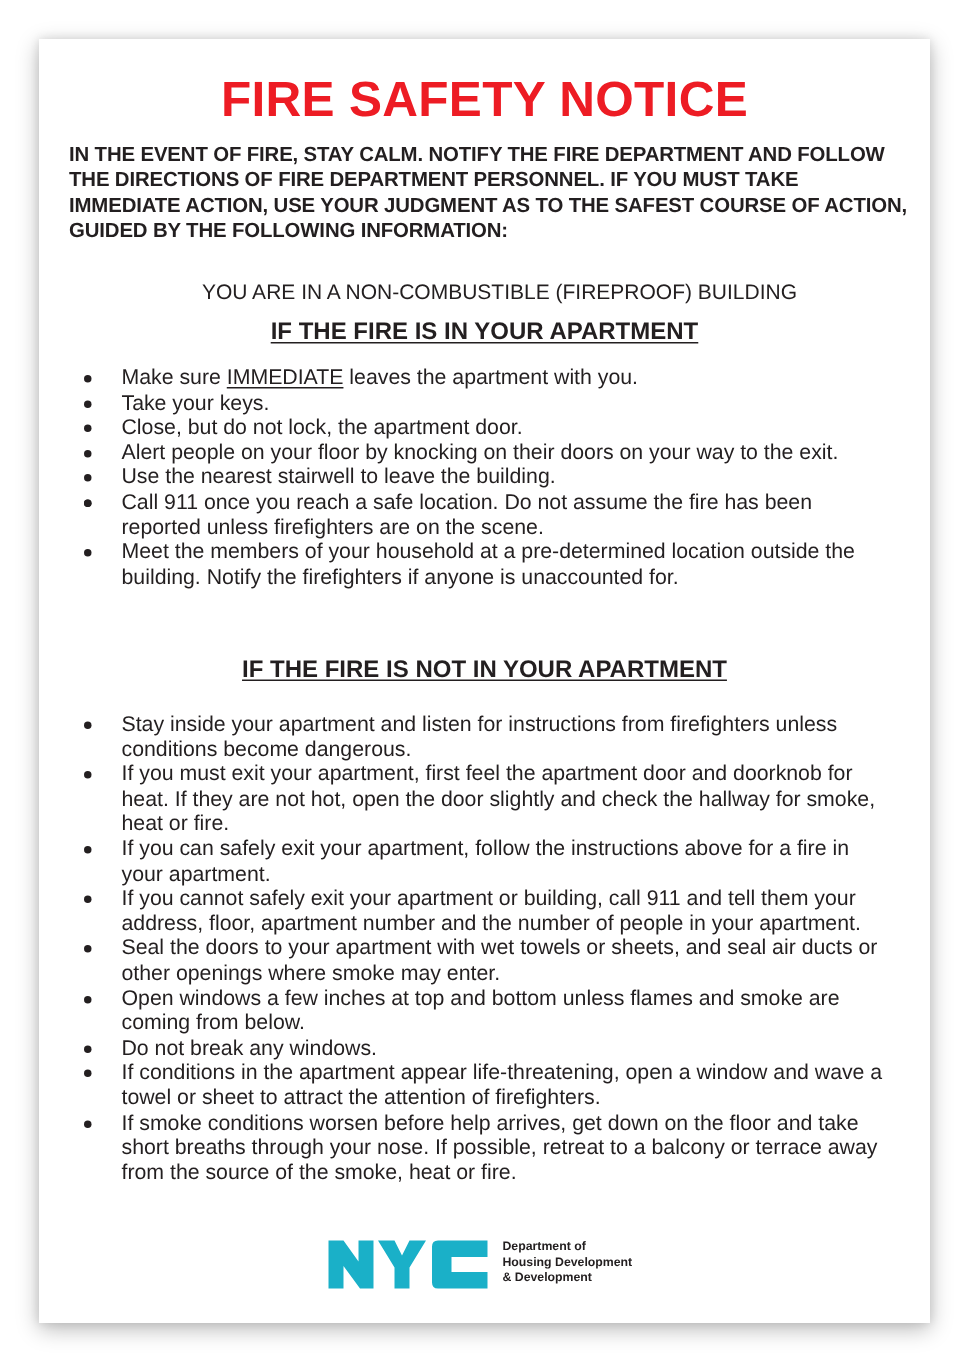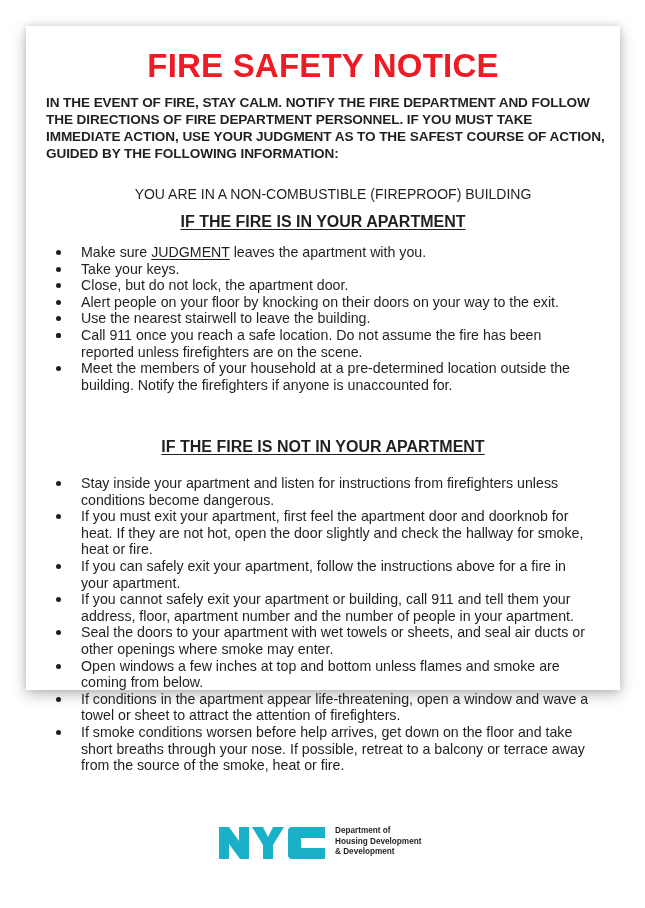--- a/index.html
+++ b/index.html
@@ -6,21 +6,21 @@
     body {
       width: 645px; height: 908px;
       background: #ffffff;
       position: relative;
       overflow: hidden;
       font-family: "Liberation Sans", sans-serif;
     }
     .sheet {
       position: absolute;
       left: 26px; top: 26px;
-      width: 594px; height: 664px;
+      width: 594px; height: 856px;
       background: #ffffff;
       box-shadow: 0 4px 14px rgba(0,0,0,0.28), 0 0 6px rgba(0,0,0,0.10);
     }
     .title {
       position: absolute;
       left: 0; right: 0; top: 22px;
       text-align: center;
       font-weight: bold;
       font-size: 33px;
       color: #ed1c24;
@@ -104,41 +104,42 @@
 
   <div class="intro">IN THE EVENT OF FIRE, STAY CALM. NOTIFY THE FIRE DEPARTMENT AND FOLLOW THE DIRECTIONS OF FIRE DEPARTMENT PERSONNEL. IF YOU MUST TAKE IMMEDIATE ACTION, USE YOUR JUDGMENT AS TO THE SAFEST COURSE OF ACTION, GUIDED BY THE FOLLOWING INFORMATION:</div>
 
   <div class="building">YOU ARE IN A NON-COMBUSTIBLE (FIREPROOF) BUILDING</div>
 
   <div class="heading h1">
     <span>IF THE FIRE IS IN YOUR APARTMENT</span>
   </div>
 
   <ul class="list l1">
-    <li><span class="bullet"></span><span>Make sure </span><span class="u">JUDGMENT</span><span> leaves the apartment with you.</span></li>
+    <li><span class="bullet"></span><span>Make sure </span><span class="u">IMMEDIATE</span><span> leaves the apartment with you.</span></li>
     <li><span class="bullet"></span><span>Take your keys.</span></li>
     <li><span class="bullet"></span><span>Close, but do not lock, the apartment door.</span></li>
     <li><span class="bullet"></span><span>Alert people on your floor by knocking on their doors on your way to the exit.</span></li>
     <li><span class="bullet"></span><span>Use the nearest stairwell to leave the building.</span></li>
     <li><span class="bullet"></span></li>
     <li><span class="bullet"></span><span>Call 911 once you reach a safe location. Do not assume the fire has been reported unless firefighters are on the scene.</span></li>
     <li><span class="bullet"></span><span>Meet the members of your household at a pre-determined location outside the building. Notify the firefighters if anyone is unaccounted for.</span></li>
   </ul>
 
   <div class="heading h2">
     <span>IF THE FIRE IS NOT IN YOUR APARTMENT</span>
   </div>
 
   <ul class="list l2">
     <li><span class="bullet"></span><span>Stay inside your apartment and listen for instructions from firefighters unless conditions become dangerous.</span></li>
     <li><span class="bullet"></span><span>If you must exit your apartment, first feel the apartment door and doorknob for heat. If they are not hot, open the door slightly and check the hallway for smoke, heat or fire.</span></li>
     <li><span class="bullet"></span><span>If you can safely exit your apartment, follow the instructions above for a fire in your apartment.</span></li>
     <li><span class="bullet"></span><span>If you cannot safely exit your apartment or building, call 911 and tell them your address, floor, apartment number and the number of people in your apartment.</span></li>
     <li><span class="bullet"></span><span>Seal the doors to your apartment with wet towels or sheets, and seal air ducts or other openings where smoke may enter.</span></li>
     <li><span class="bullet"></span><span>Open windows a few inches at top and bottom unless flames and smoke are coming from below.</span></li>
+    <li><span class="bullet"></span><span>Do not break any windows.</span></li>
     <li><span class="bullet"></span><span>If conditions in the apartment appear life-threatening, open a window and wave a towel or sheet to attract the attention of firefighters.</span></li>
     <li><span class="bullet"></span><span>If smoke conditions worsen before help arrives, get down on the floor and take short breaths through your nose. If possible, retreat to a balcony or terrace away from the source of the smoke, heat or fire.</span></li>
   </ul>
 
   <div class="logo">
     <svg width="112" height="40" viewBox="0 0 112 40">
       <g fill="#1ab0c8">
 
         <path d="M1 4 h10 l10 14 v-14 h10 v32 h-9 l-11 -15 v15 h-10 z"></path>
 

